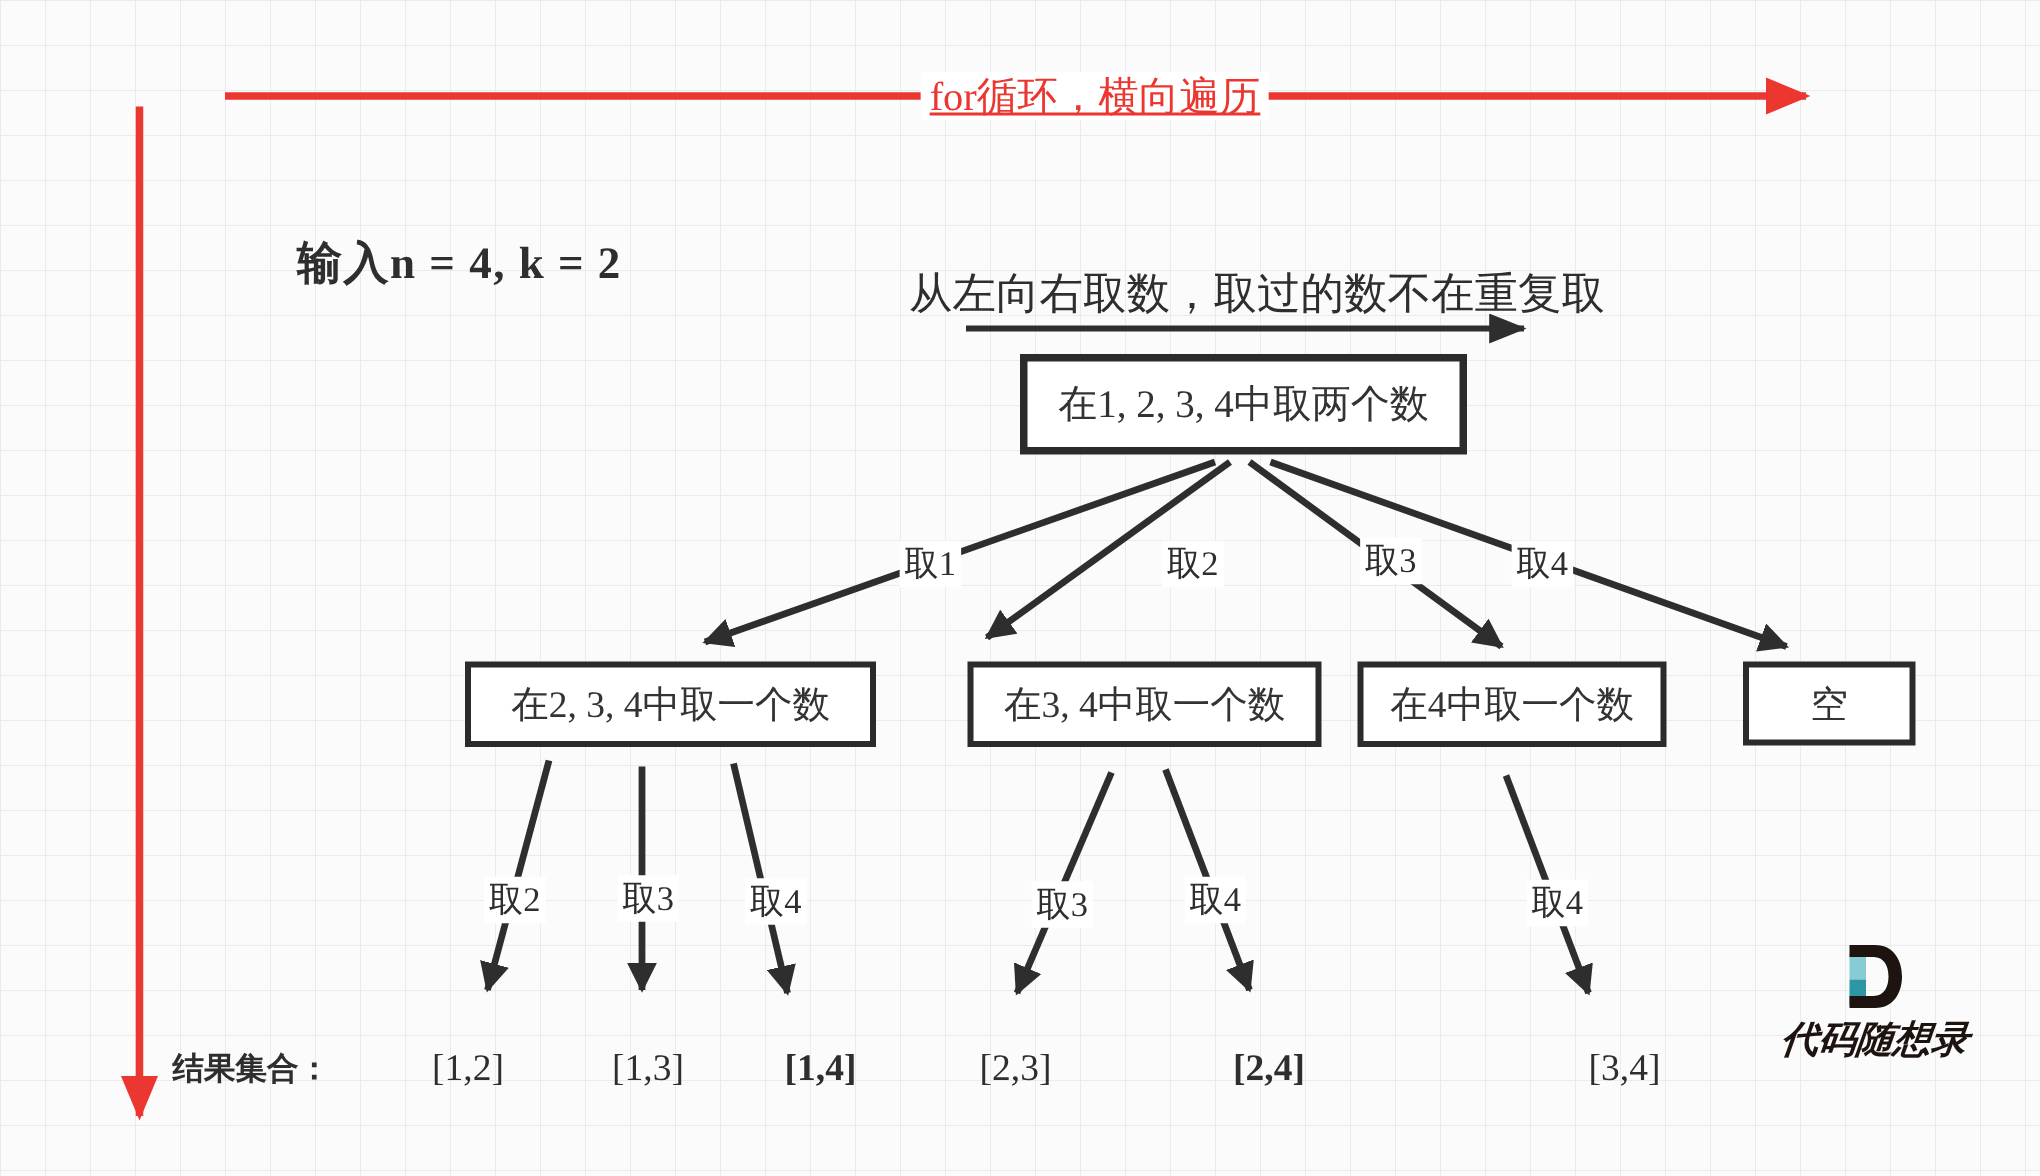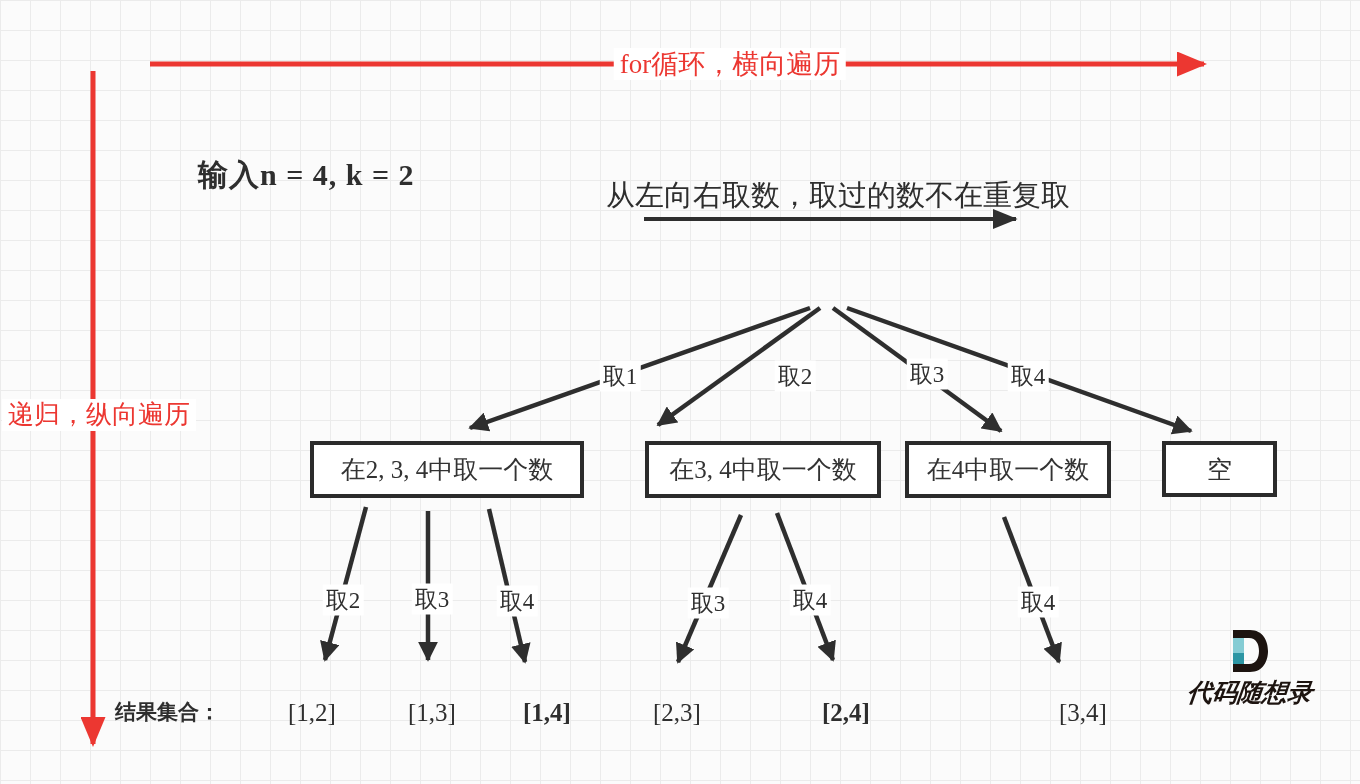--- a/index.html
+++ b/index.html
@@ -86,27 +86,27 @@
     <line x1="847" y1="308" x2="1191" y2="431" stroke="#2e2e2e" stroke-width="4.5" marker-end="url(#headTree)"></line>
 
     <line x1="366" y1="507" x2="325" y2="660" stroke="#2e2e2e" stroke-width="4.5" marker-end="url(#headTree)"></line>
     <line x1="428" y1="511" x2="428" y2="660" stroke="#2e2e2e" stroke-width="4.5" marker-end="url(#headTree)"></line>
     <line x1="489" y1="509" x2="525" y2="662" stroke="#2e2e2e" stroke-width="4.5" marker-end="url(#headTree)"></line>
     <line x1="741" y1="515" x2="678" y2="662" stroke="#2e2e2e" stroke-width="4.5" marker-end="url(#headTree)"></line>
     <line x1="777" y1="513" x2="833" y2="660" stroke="#2e2e2e" stroke-width="4.5" marker-end="url(#headTree)"></line>
     <line x1="1004" y1="517" x2="1059" y2="662" stroke="#2e2e2e" stroke-width="4.5" marker-end="url(#headTree)"></line>
   </svg>
 
-  <div class="abs red-label center-xy" style="left:730px;top:64px;font-size:27px;">for循环，横向遍历</div>
-  <div class="abs red-label" style="left:2px;top:399px;">递归，纵向遍历</div>
+  <div class="abs red-label center-xy" style="left:730px;top:64px;font-size:27px;text-decoration:underline;">for循环，横向遍历</div>
 
   <div class="abs input-label" style="left:198px;top:155px;">输入n = 4, k = 2</div>
 
   <div class="abs note-label center-xy" style="left:838px;top:196px;">从左向右取数，取过的数不在重复取</div>
 
+  <div class="node" style="left:680px;top:236px;width:298px;height:67px;border-width:5px;font-size:26px;">在1, 2, 3, 4中取两个数</div>
 
   <div class="node" style="left:310px;top:441px;width:274px;height:57px;">在2, 3, 4中取一个数</div>
   <div class="node" style="left:645px;top:441px;width:236px;height:57px;">在3, 4中取一个数</div>
   <div class="node" style="left:905px;top:441px;width:206px;height:57px;">在4中取一个数</div>
   <div class="node" style="left:1162px;top:441px;width:115px;height:56px;">空</div>
 
   <div class="edge-label" style="left:620px;top:376px;">取1</div>
   <div class="edge-label" style="left:795px;top:376px;">取2</div>
   <div class="edge-label" style="left:927px;top:374px;">取3</div>
   <div class="edge-label" style="left:1028px;top:376px;">取4</div>

